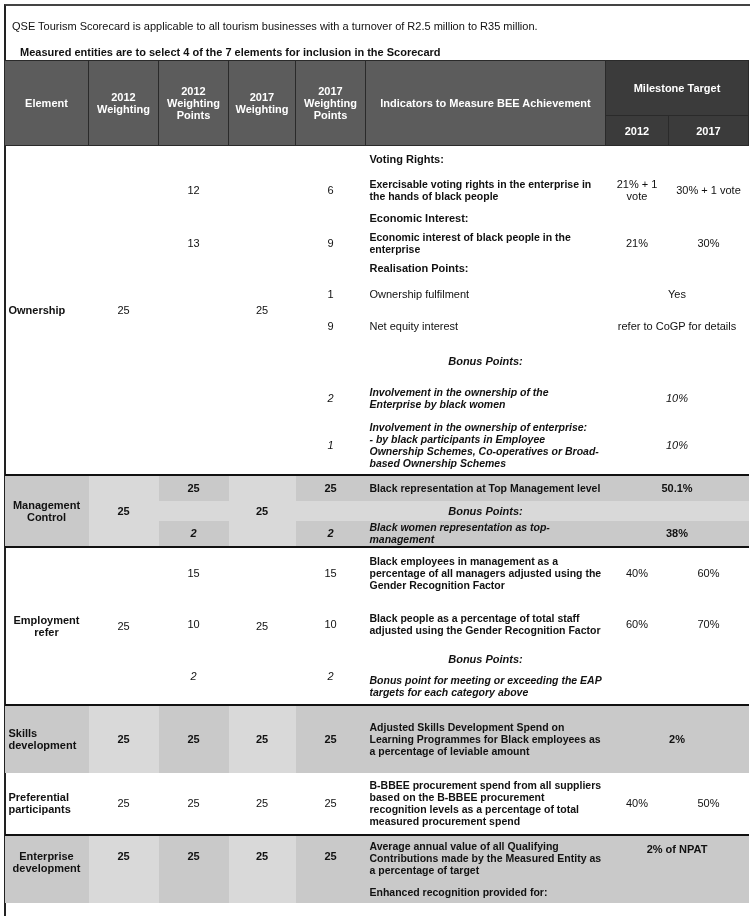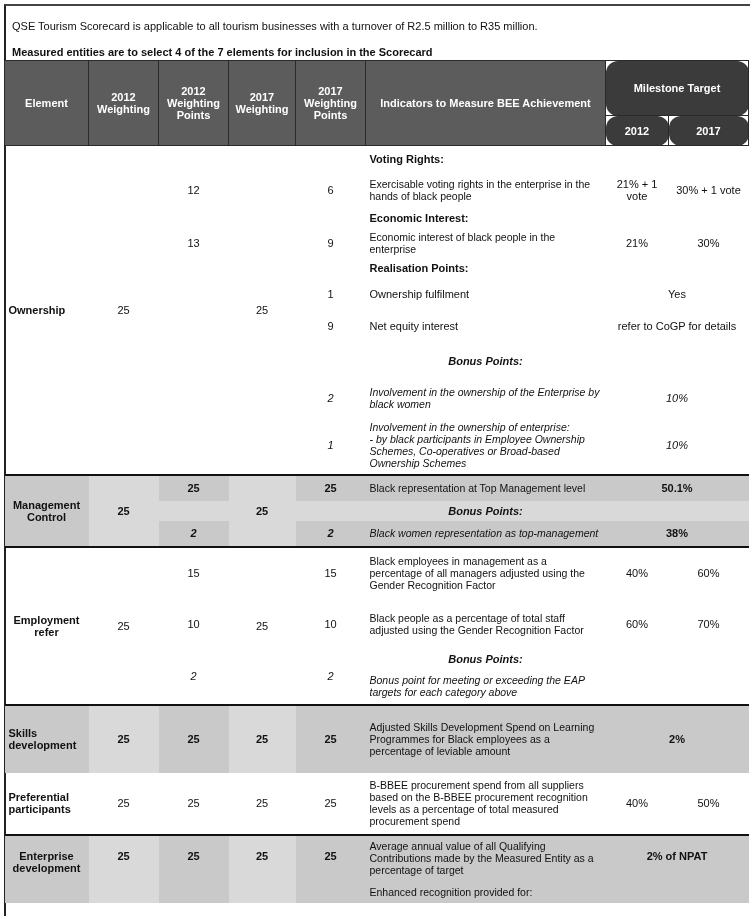--- a/index.html
+++ b/index.html
@@ -1,31 +1,31 @@
 <!DOCTYPE html>
 <html><head>
 <meta charset="utf-8">
 <style>
   html,body{margin:0;padding:0;background:#fff;}
   body{width:752px;height:919px;overflow:hidden;position:relative;font-family:"Liberation Sans",sans-serif;color:#111;}
   .frame{position:absolute;left:4px;top:4px;width:744px;height:910px;border-left:2px solid #222;border-top:2px solid #444;}
   .intro{position:absolute;left:12px;top:20px;font-size:11px;}
-  .subtitle{position:absolute;left:12px;top:46px;font-size:11px;font-weight:bold;}
+  .subtitle{position:absolute;left:20px;top:46px;font-size:11px;font-weight:bold;}
   table{position:absolute;left:4px;top:60px;border-collapse:collapse;table-layout:fixed;width:744px;font-size:11px;}
   th{background:#5c5c5c;color:#fff;font-weight:bold;font-size:11px;border:1px solid #2a2a2a;text-align:center;padding:0 2px;}
-  th.dark{background:#3b3b3b;border-radius:12px;}
+  th.dark{background:#3b3b3b;}
   td{padding:0 4px;vertical-align:middle;}
   .c{text-align:center;}
   .b{font-weight:bold;}
   .i{font-style:italic;}
   .bi{font-weight:bold;font-style:italic;text-align:center;}
   .grey td{background:#c9c9c9;}
   .grey td.lt{background:#d9d9d9;}
   .topb td{border-top:2px solid #111;}
-  .ind{font-size:10.5px;line-height:12px;}
+  .ind{font-size:10.5px;line-height:12px;font-weight:bold;}
 </style>
 </head>
 <body>
 
 <div class="frame"></div>
 <div class="intro">QSE Tourism Scorecard is applicable to all tourism businesses with a turnover of R2.5 million to R35 million.</div>
 <div class="subtitle">Measured entities are to select 4 of the 7 elements for inclusion in the Scorecard</div>
 
 <table>
   <colgroup>
@@ -212,19 +212,19 @@
       <td class="c">50%</td>
     </tr>
 
     <tr class="grey topb" style="height:46px">
       <td rowspan="2" class="b c" style="vertical-align:top;padding-top:14px">Enterprise development</td>
       <td rowspan="2" class="c b lt" style="vertical-align:top;padding-top:14px">25</td>
       <td rowspan="2" class="c b" style="vertical-align:top;padding-top:14px">25</td>
       <td rowspan="2" class="c b lt" style="vertical-align:top;padding-top:14px">25</td>
       <td rowspan="2" class="c b" style="vertical-align:top;padding-top:14px">25</td>
       <td class="ind">Average annual value of all Qualifying Contributions made by the Measured Entity as a percentage of target</td>
-      <td colspan="2" rowspan="2" class="c b" style="vertical-align:top;padding-top:14px">2% of NPAT</td>
+      <td colspan="2" rowspan="2" class="c b" style="vertical-align:top;padding-top:7px">2% of NPAT</td>
     </tr>
     <tr class="grey" style="height:22px">
       <td class="ind">Enhanced recognition provided for:</td>
     </tr>
   </tbody>
 </table>
 
 </body></html>

